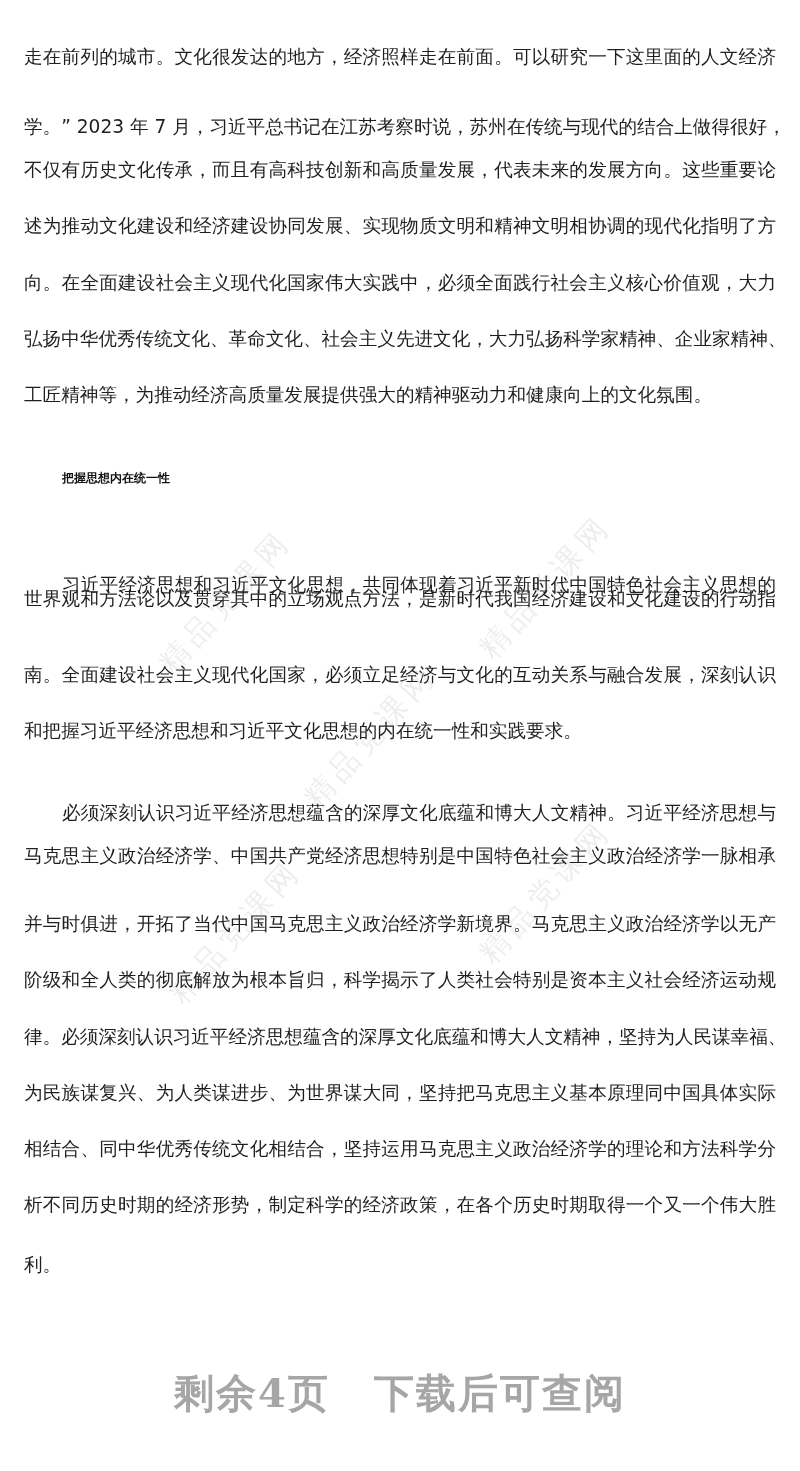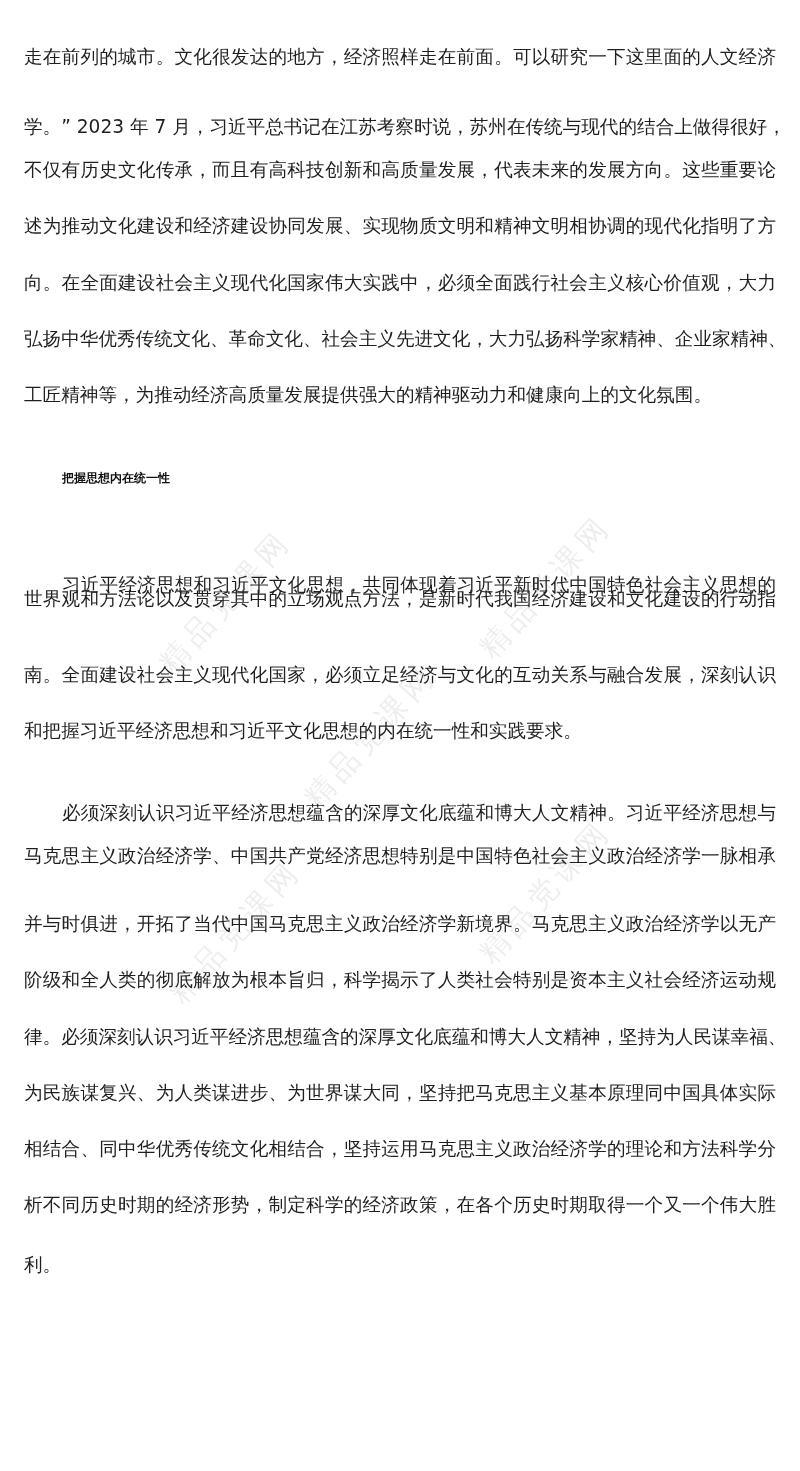--- a/index.html
+++ b/index.html
@@ -56,14 +56,17 @@
     <div class="line" style="top:841px;">马克思主义政治经济学、中国共产党经济思想特别是中国特色社会主义政治经济学一脉相承</div>
     <div class="line" style="top:909px;">并与时俱进，开拓了当代中国马克思主义政治经济学新境界。马克思主义政治经济学以无产</div>
     <div class="line" style="top:965px;">阶级和全人类的彻底解放为根本旨归，科学揭示了人类社会特别是资本主义社会经济运动规</div>
     <div class="line" style="top:1022px;">律。必须深刻认识习近平经济思想蕴含的深厚文化底蕴和博大人文精神，坚持为人民谋幸福、</div>
     <div class="line" style="top:1078px;">为民族谋复兴、为人类谋进步、为世界谋大同，坚持把马克思主义基本原理同中国具体实际</div>
     <div class="line" style="top:1134px;">相结合、同中华优秀传统文化相结合，坚持运用马克思主义政治经济学的理论和方法科学分</div>
     <div class="line" style="top:1190px;">析不同历史时期的经济形势，制定科学的经济政策，在各个历史时期取得一个又一个伟大胜</div>
     <div class="line last" style="top:1250px;">利。</div>
   </div>
 
+  <div class="banner">
+    <span>剩余4页</span><span class="gap"></span><span>下载后可查阅</span>
+  </div>
 
 </div>
 
 </body></html>

